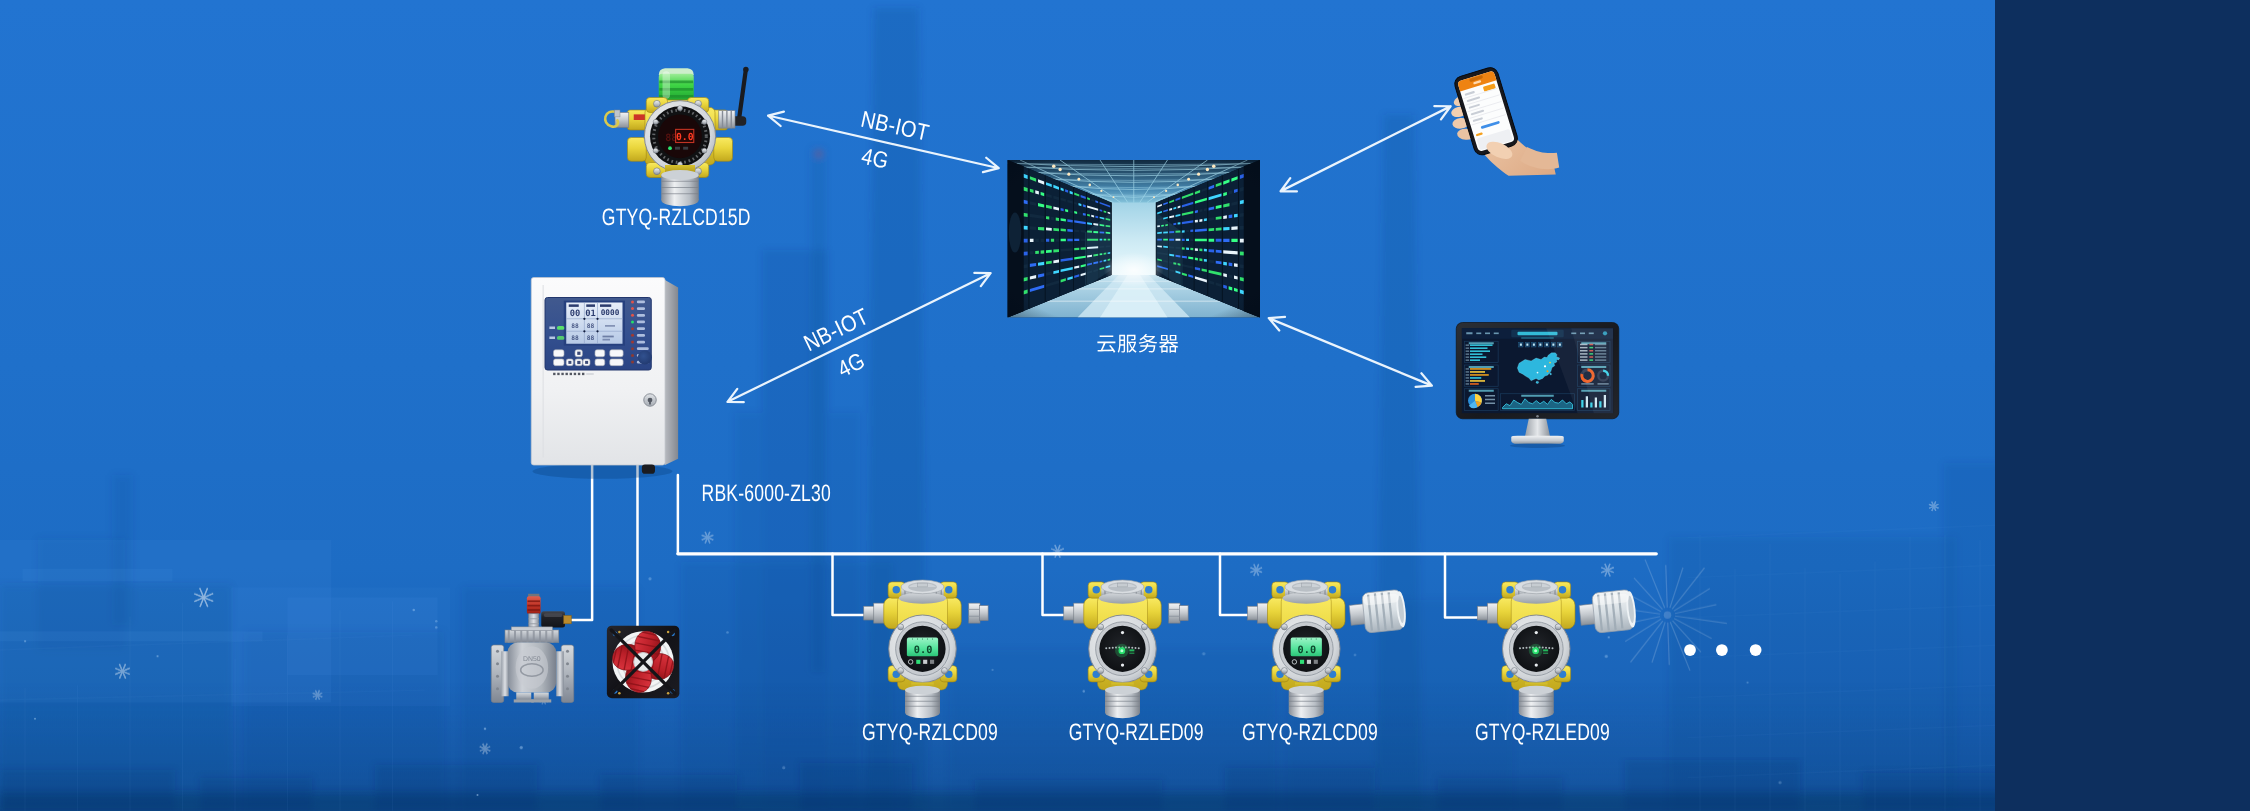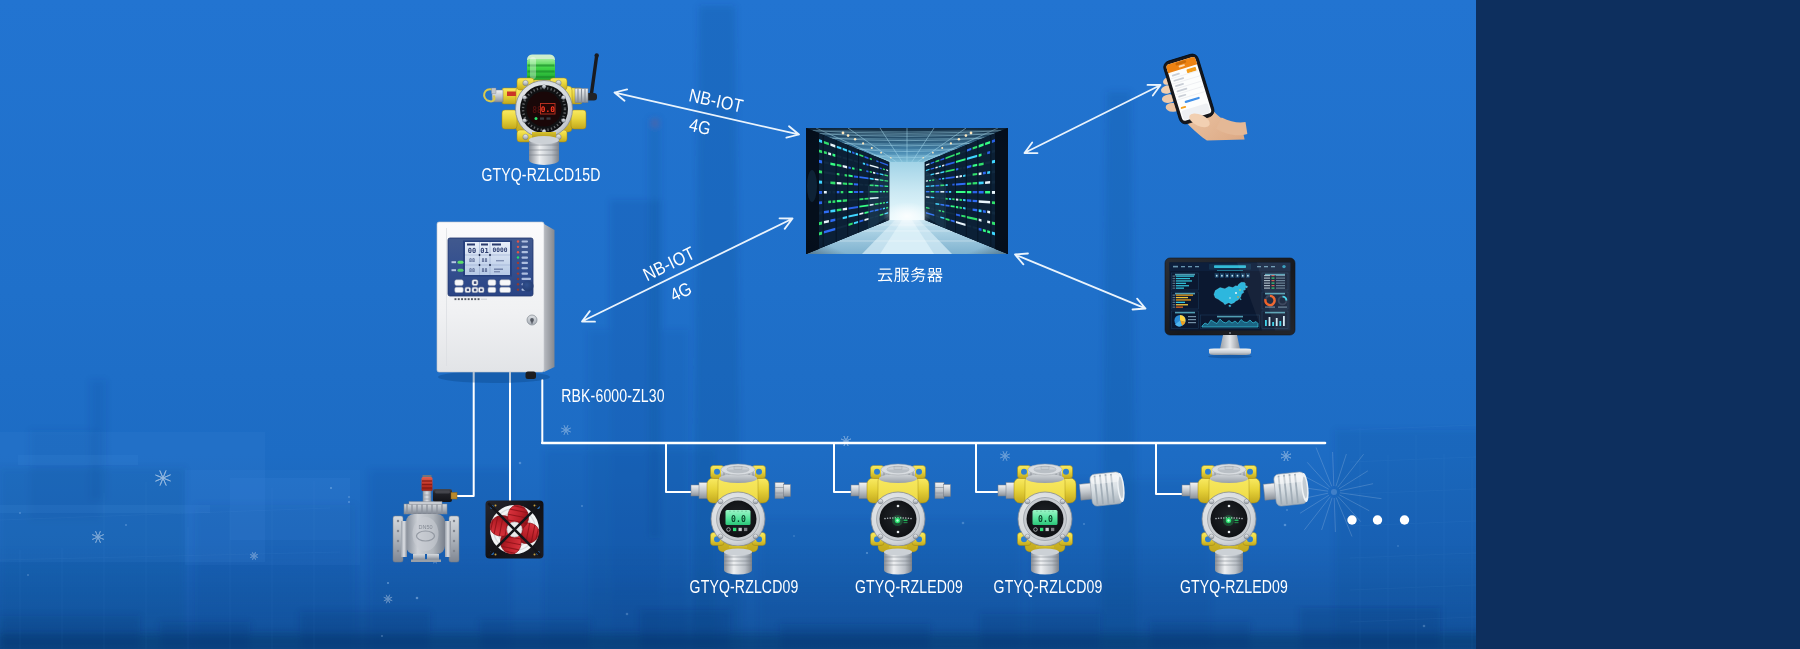--- a/index.html
+++ b/index.html
@@ -1,17 +1,17 @@
 <!DOCTYPE html>
 <html><head>
 <meta charset="utf-8">
 <style>
   html,body { margin:0; padding:0; background:#0d2f5e; }
   #stage {
-    position:relative; width:1476px; height:649px; overflow:hidden;
+    position:relative; width:1596px; height:649px; overflow:hidden;
     background: linear-gradient(180deg, #2274d1 0%, #1f70ca 45%, #1d6cc4 70%, #1a63b7 88%, #175ba9 100%);
     font-family:"Liberation Sans", sans-serif;
   }
   #stage svg { display:block; }
   .layer { position:absolute; left:0; top:0; }
   .node { position:absolute; }
   .lbl {
     position:absolute; white-space:nowrap; color:#ffffff;
     font-size:19px; font-weight:400; letter-spacing:0.2px;
     transform: translate(-50%,-50%) scaleX(0.74);
@@ -570,21 +570,21 @@
   <ellipse cx="64" cy="122" rx="15" ry="5" fill="url(#dw-sens)"></ellipse>
   <ellipse cx="64" cy="102" rx="15" ry="4" fill="#ccd1d6"></ellipse>
   <g stroke="#777d86" stroke-width="0.9" opacity="0.65">
    <line x1="49" y1="107" x2="79" y2="107"></line>
             <line x1="49" y1="112" x2="79" y2="112"></line>
             <line x1="49" y1="117" x2="79" y2="117"></line>
   </g>
  </g>
 </svg>
     </div>
-  <div class="node" style="left:432px; top:218px">
+  <div class="node" style="left:420px; top:218px">
 <svg width="130" height="170" viewBox="0 0 130 170">
  <ellipse cx="62" cy="159" rx="56" ry="6" fill="#083a74" opacity="0.3"></ellipse>
  <polygon points="112,6 122.5,12 122.5,149 112,154" fill="url(#ct-side)"></polygon>
  <rect x="5" y="4" width="107" height="150" rx="2" fill="url(#ct-face)" stroke="#c3c7cd" stroke-width="0.6"></rect>
  <line x1="14.5" y1="10" x2="14.5" y2="148" stroke="#dcdee2" stroke-width="0.8"></line>
  <rect x="16" y="20" width="85" height="58" rx="2" fill="url(#ct-blue)" stroke="#22366c" stroke-width="0.8"></rect>
  <rect x="31" y="22.5" width="49" height="36" fill="#26407e"></rect>
  <rect x="33" y="24" width="45" height="33" fill="url(#ct-lcd)"></rect>
  <g stroke="#8fa3c8" stroke-width="0.5">
           <line x1="47.5" y1="24" x2="47.5" y2="57"></line>

